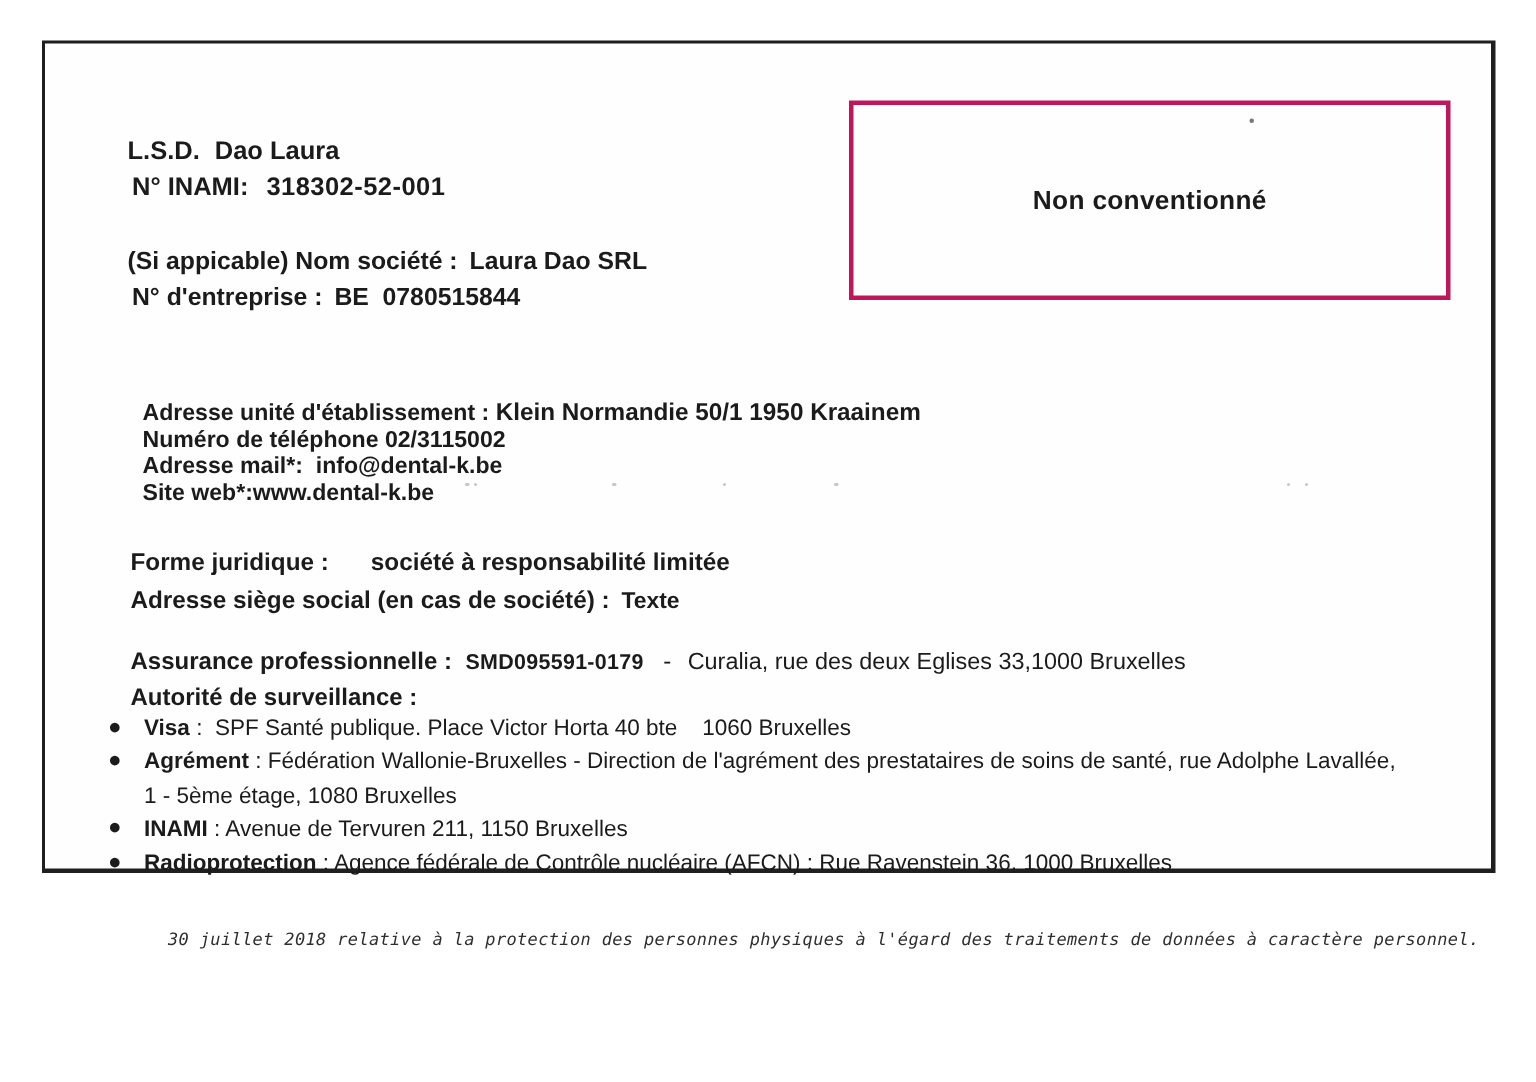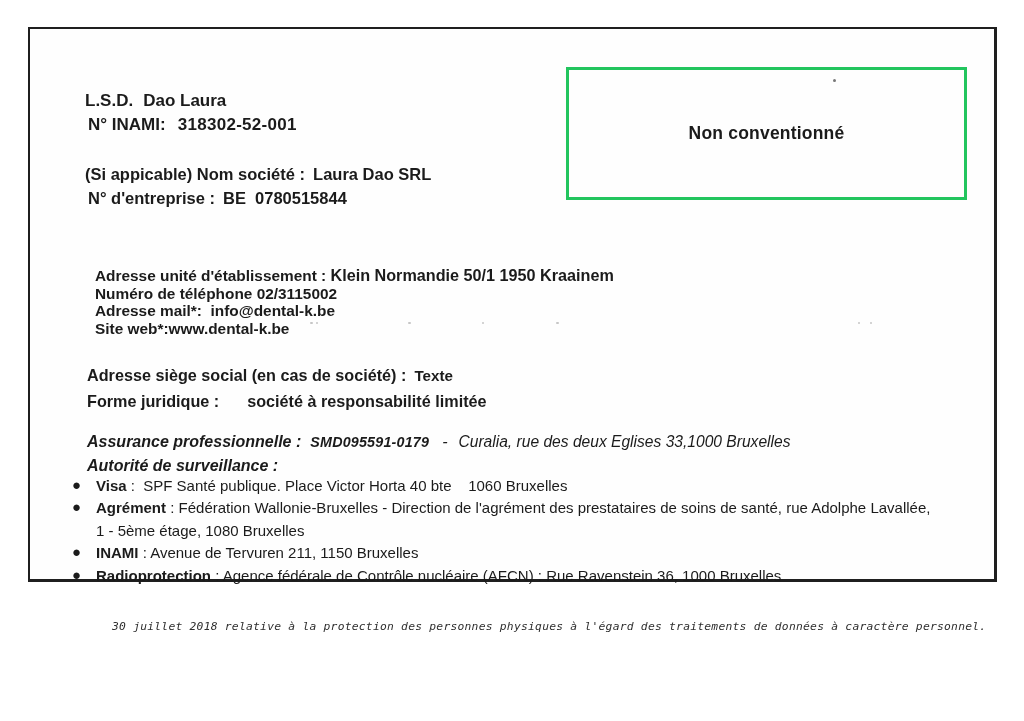--- a/index.html
+++ b/index.html
@@ -27,42 +27,42 @@
   .inami-line .val { margin-left:12px; letter-spacing:.3px; }
 
   
   .company-info { left:55px; top:133px; font-weight:bold; font-size:16.5px; line-height:24px; white-space:nowrap; }
   .company-info .val { margin-left:8px; white-space:pre-wrap; }
   .enterprise-line { margin-left:3px; }
 
   
   .status-box {
     left:536px; top:38px; width:401px; height:133px;
-    border:3px solid #22c55e; background:#fefefe;
+    border:3px solid #be185d; background:#fefefe;
     display:flex; align-items:center; justify-content:center;
   }
   .status-box .label { font-weight:bold; font-size:17.5px; letter-spacing:.2px; }
   .status-dot { position:absolute; right:128px; top:9px; width:3px; height:3px; background:#777; border-radius:50%; }
 
   
   .contact-info { left:55px; top:238px; font-weight:bold; font-size:15.4px; line-height:17.6px; white-space:nowrap;margin-left:10px; }
   .contact-info .val { white-space:pre-wrap; }
   .contact-info .big { font-size:16.2px; }
 
   
   .scan-artifacts { left:280px; top:293px; height:3px; }
   .scan-artifacts i { position:absolute; top:0; height:2px; background:#c6c6c6; border-radius:1px; }
 
   
   .registered-office { left:57px; top:334px; font-weight:bold; font-size:16.2px; line-height:24.5px; white-space:nowrap; }
   .registered-office .hq-val { margin-left:8px; font-size:15.2px; }
   .registered-office .form-val { margin-left:28px; }
 
   
-  .insurance-section { left:57px; top:401px; font-size:16px; line-height:23px; white-space:nowrap;font-style:italic; }
+  .insurance-section { left:57px; top:401px; font-size:16px; line-height:23px; white-space:nowrap; }
   .insurance-section .lbl { font-weight:bold; }
   .insurance-section .policy { font-weight:bold; font-size:14.3px; margin-left:9px; letter-spacing:.2px; }
   .insurance-section .dash { margin:0 11px 0 13px; }
   .insurance-section .provider { font-size:15.6px; }
 
   
   .supervision-list { left:36px; top:446px; list-style:none; width:900px; }
   .supervision-list li { position:relative; padding-left:30px; font-size:15px; line-height:22.4px; width:868px; }
   .supervision-list li .bullet { position:absolute; left:6px; top:-1px; font-size:15px; }
   .supervision-list li .lbl { font-weight:bold; }
@@ -125,24 +125,24 @@
       <i style="left:6px; width:2px"></i>
     <i style="left:98px; width:3px"></i>
       <i style="left:172px; width:2px"></i>
     <i style="left:246px; width:3px"></i>
     <i style="left:548px; width:2px"></i>
       <i style="left:560px; width:2px"></i>
   </div>
 
   <div class="abs registered-office">
     <div>
-      <span>Adresse siège social (en cas de société) :</span><span class="hq-val">Texte</span>
+      <span>Forme juridique :</span><span class="form-val">société à responsabilité limitée</span>
     </div>
     <div>
-      <span>Forme juridique :</span><span class="form-val">société à responsabilité limitée</span>
+      <span>Adresse siège social (en cas de société) :</span><span class="hq-val">Texte</span>
     </div>
   </div>
 
   <div class="abs insurance-section">
     <div>
       <span class="lbl">Assurance professionnelle :</span><span class="policy">SMD095591-0179</span><span class="dash">-</span><span class="provider">Curalia, rue des deux Eglises 33,1000 Bruxelles</span>
     </div>
     <div>
       <span class="lbl">Autorité de surveillance :</span>
     </div>

